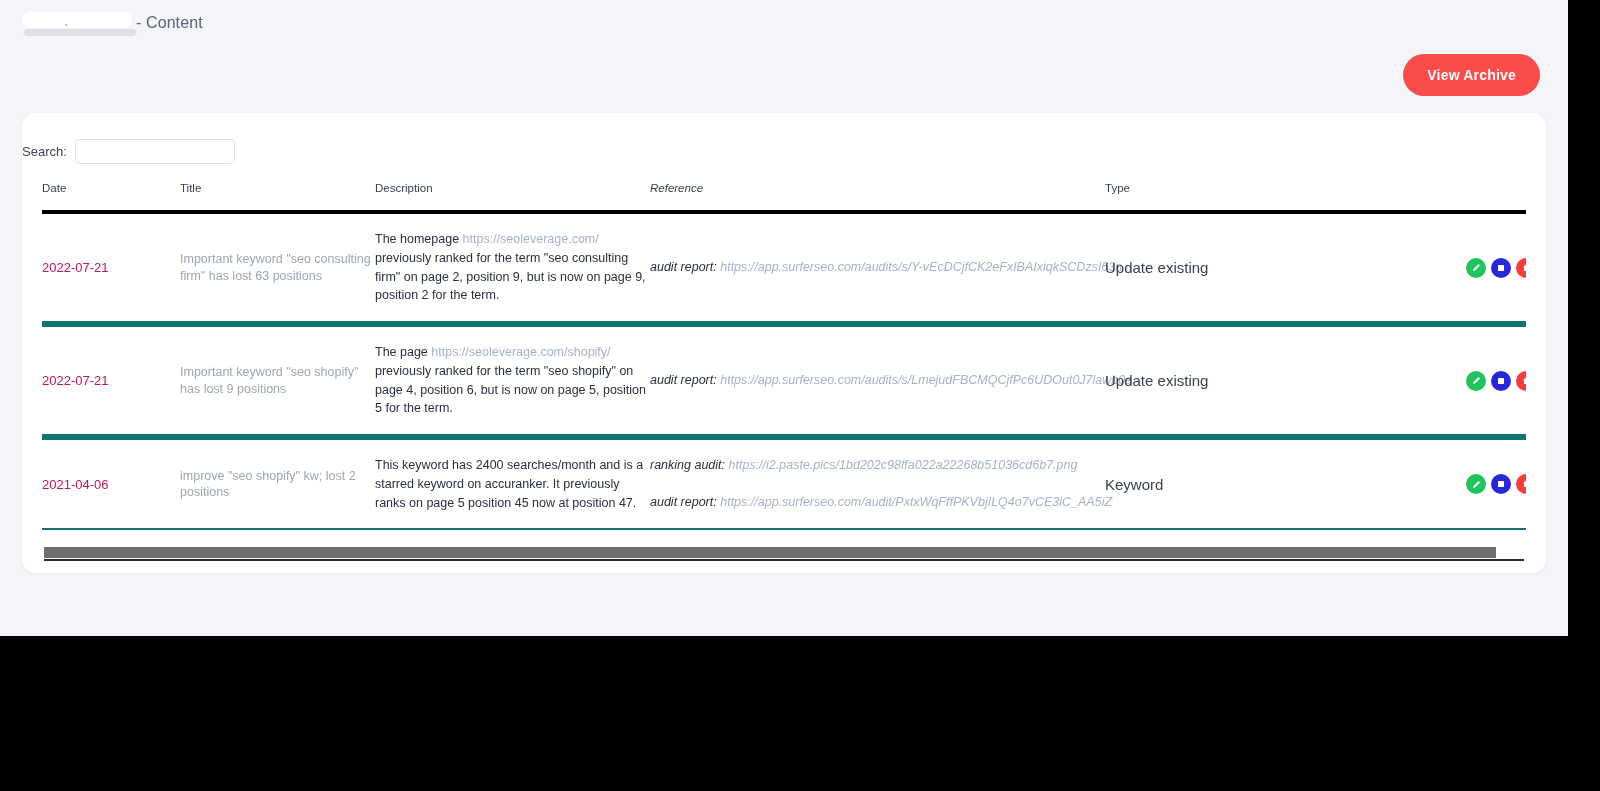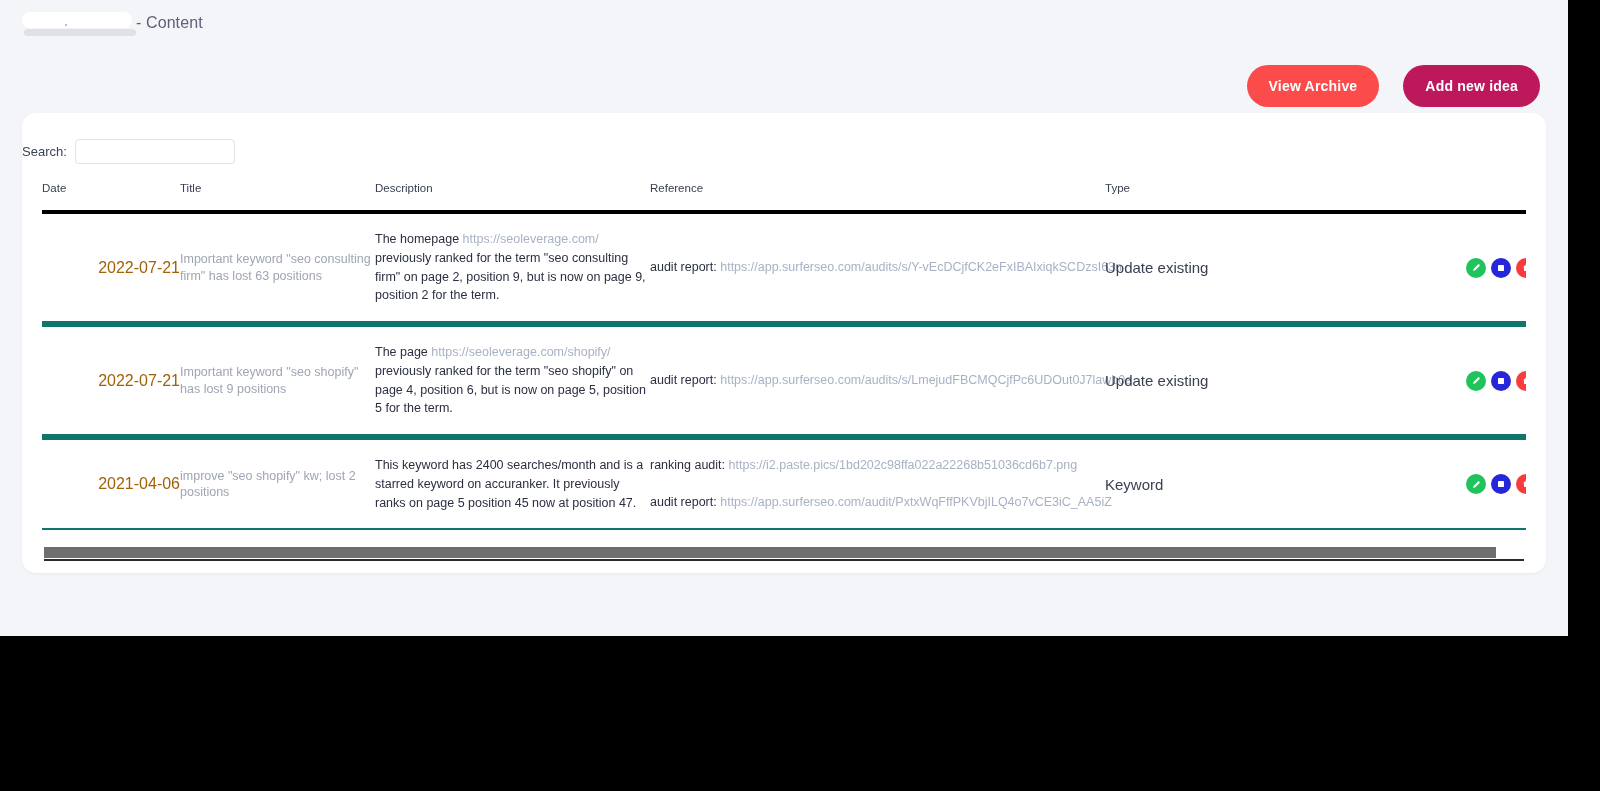--- a/index.html
+++ b/index.html
@@ -64,23 +64,24 @@
   .page-title-suffix {
     font-size: 16px;
     color: #5a6274;
     letter-spacing: .1px;
     white-space: nowrap;
   }
   
   .top-actions {
     position: absolute;
     right: 28px;
-    top: 65px;
+    top: 54px;
     display: flex;
     gap: 24px;
+    flex-direction: column;
   }
   .btn {
     border: none;
     border-radius: 22px;
     color: #ffffff;
     font-size: 14px;
     font-weight: bold;
     letter-spacing: .2px;
     padding: 0 22px;
     height: 42px;
@@ -146,33 +147,32 @@
     vertical-align: bottom;
   }
   table.data tbody td {
     border-bottom: 6px solid #0f766e;
     vertical-align: middle;
     padding: 16px 0;
   }
   .c-date   { width: 138px; padding-left: 10px; }
   .c-title  { width: 195px; }
   .c-desc   { width: 275px; }
-  .c-ref    { width: 455px; }
+  .c-ref    { width: 455px; font-style: italic; }
   .c-type   { width: 275px; }
   .c-act    { width: 156px; }
   thead .c-date  { padding-left: 10px; }
   thead .c-title { padding-left: 148px; }
   thead .c-desc  { padding-left: 162px; }
   thead .c-ref   { padding-left: 172px; }
   thead .c-type  { padding-left: 77px; }
 
   td.c-date {
-    font-size: 16px;
-    color: #a16207;
-    text-align: right;
+    font-size: 13px;
+    color: #be185d;
   }
   td.c-title {
     font-size: 12.5px;
     color: #9fa5b3;
     line-height: 1.3;
     padding-left: 148px;
     padding-right: 16px;
   }
   td.c-desc {
     font-size: 12.5px;

